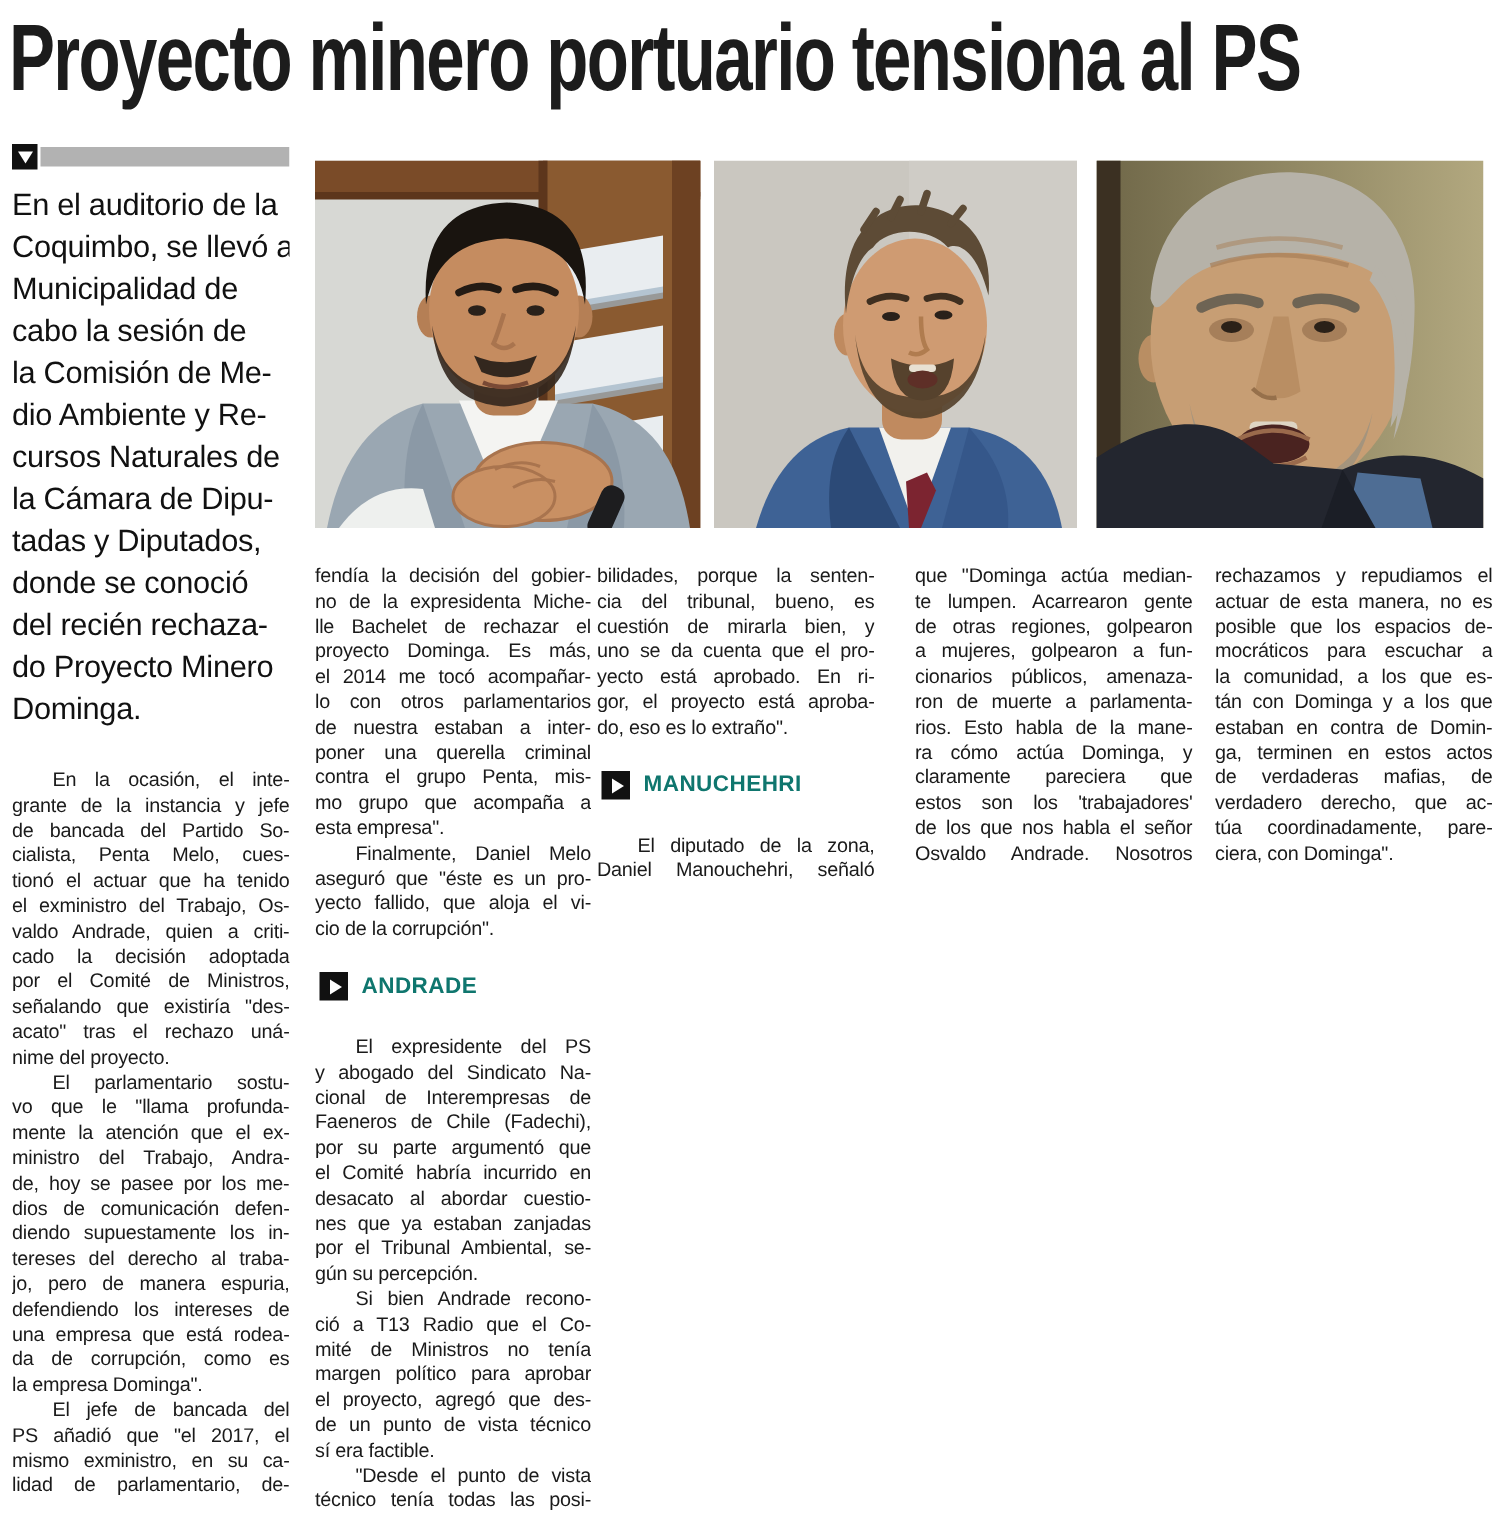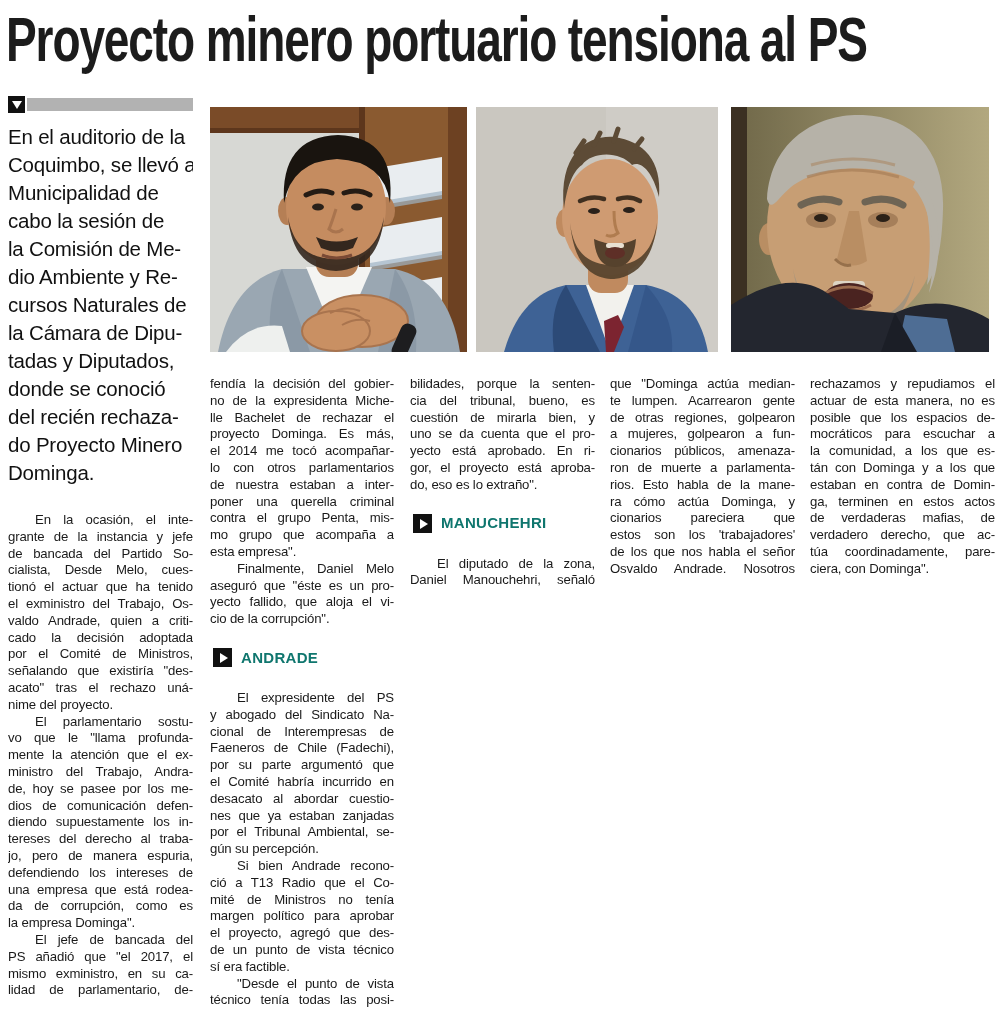--- a/index.html
+++ b/index.html
@@ -9,21 +9,21 @@
   
   .headline{position:absolute;left:6px;top:2px;width:994px;height:78px;margin:0;
     font-size:63px;font-weight:bold;color:#1c1c1c;letter-spacing:-1.5px;
     transform:scaleX(.73);transform-origin:0 50%;white-space:nowrap;line-height:74px;}
 
   
   .col{position:absolute;overflow:hidden;}
   .col1{left:8px;top:96px;width:185px;height:912px;}
   .colbody{font-size:13.2px;line-height:16.8px;letter-spacing:-.15px;}
   .c2{left:210px;top:376px;width:184px;height:642px;}
-  .c3{left:410px;top:376px;width:185px;height:642px;}
+  .c3{left:398px;top:376px;width:185px;height:642px;}
   .c4{left:610px;top:376px;width:185px;height:642px;}
   .c5{left:810px;top:376px;width:185px;height:642px;}
 
   
   .kicker{display:flex;align-items:center;height:17px;}
   .sq-icon{width:17px;height:17px;background:#111;display:inline-flex;
            align-items:center;justify-content:center;flex:0 0 auto;}
   .tri-down{width:0;height:0;border-left:5px solid transparent;border-right:5px solid transparent;
             border-top:8px solid #fff;}
   .gray-bar{height:13px;background:#b2b2b2;flex:1;margin-left:2px;}
@@ -81,21 +81,21 @@
       <div class="lead-line">donde se conoció</div>
       <div class="lead-line">del recién rechaza-</div>
       <div class="lead-line">do Proyecto Minero</div>
       <div class="lead-line">Dominga.</div>
     </div>
   <div class="colbody" id="colbody-0">
       <div class="para">
         <div class="line indent">En la ocasión, el inte-</div>
         <div class="line">grante de la instancia y jefe</div>
         <div class="line">de bancada del Partido So-</div>
-        <div class="line">cialista, Desde Melo, cues-</div>
+        <div class="line">cialista, Penta Melo, cues-</div>
         <div class="line">tionó el actuar que ha tenido</div>
         <div class="line">el exministro del Trabajo, Os-</div>
         <div class="line">valdo Andrade, quien a criti-</div>
         <div class="line">cado la decisión adoptada</div>
         <div class="line">por el Comité de Ministros,</div>
         <div class="line">señalando que existiría "des-</div>
         <div class="line">acato" tras el rechazo uná-</div>
         <div class="line last">nime del proyecto.</div>
       </div>
       <div class="para">
@@ -300,21 +300,21 @@
 <div class="col colbody c4" id="colbody-3">
     <div class="para cont">
       <div class="line">que "Dominga actúa median-</div>
       <div class="line">te lumpen. Acarrearon gente</div>
       <div class="line">de otras regiones, golpearon</div>
       <div class="line">a mujeres, golpearon a fun-</div>
       <div class="line">cionarios públicos, amenaza-</div>
       <div class="line">ron de muerte a parlamenta-</div>
       <div class="line">rios. Esto habla de la mane-</div>
       <div class="line">ra cómo actúa Dominga, y</div>
-      <div class="line">cionarios pareciera que</div>
+      <div class="line">claramente pareciera que</div>
       <div class="line">estos son los 'trabajadores'</div>
       <div class="line">de los que nos habla el señor</div>
       <div class="line last">Osvaldo Andrade. Nosotros</div>
     </div>
   </div>
 <div class="col colbody c5" id="colbody-4">
     <div class="para">
       <div class="line">rechazamos y repudiamos el</div>
       <div class="line">actuar de esta manera, no es</div>
       <div class="line">posible que los espacios de-</div>

